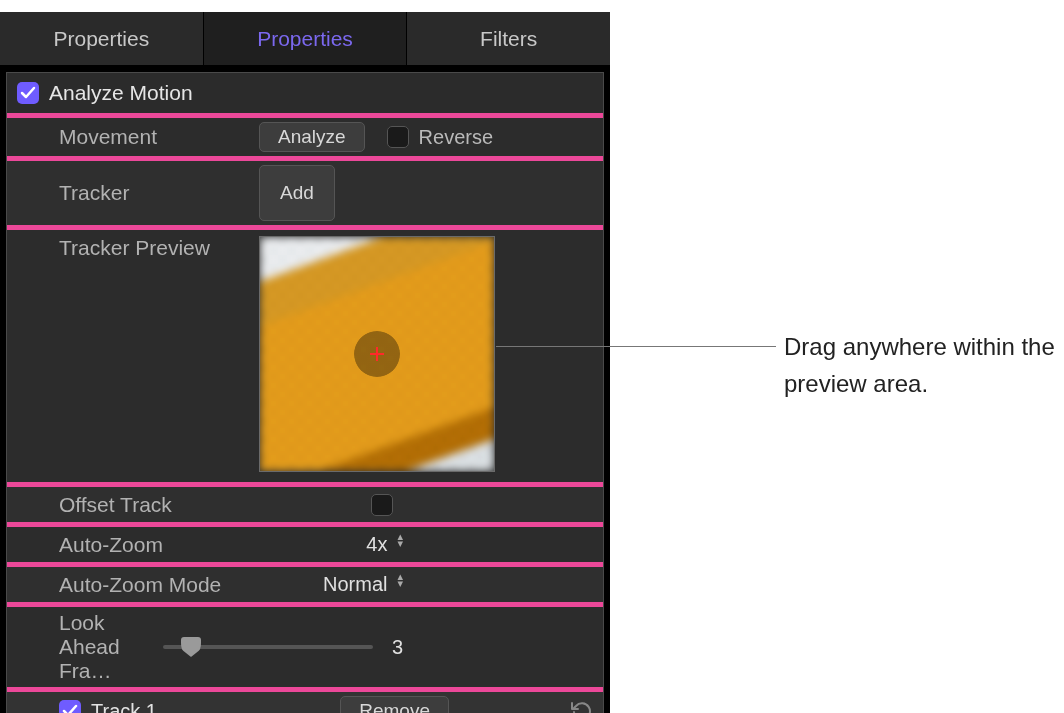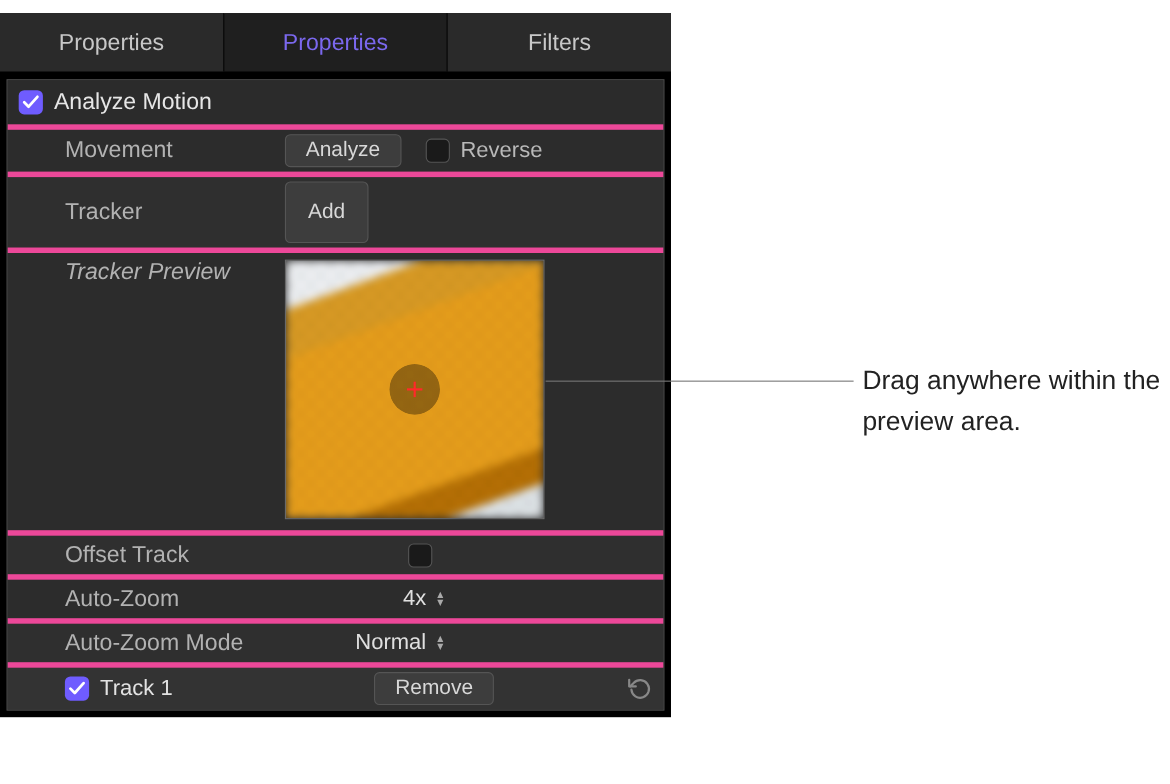--- a/index.html
+++ b/index.html
@@ -14,24 +14,24 @@
     .chk { width: 22px; height: 22px; border-radius: 5px; display: inline-flex; align-items: center; justify-content: center; flex-shrink: 0; margin-right: 10px; }
     .chk.on { background: #6f5cff; }
     .chk.on svg { width: 16px; height: 16px; }
     .chk.off { background: #1a1a1a; border: 1px solid #555; }
     .section-head span { color: #e6e6e6; font-size: 21px; }
     .row { display: flex; align-items: center; min-height: 40px; padding: 4px 10px 4px 52px; border-top: 5px solid #ec4899; background: #2f2f2f; }
     .row:nth-child(even){ background:#2c2c2c; }
     .row .lbl { width: 200px; color: #b2b2b2; font-size: 21px; }
     .btn { background: #3d3d3d; border: 1px solid #555; color: #d8d8d8; font-size: 19px; padding: 3px 18px; border-radius: 5px; cursor: pointer; }
     .btn.sm { padding: 16px 20px; }
-    .val-area { flex: 1; display: flex; align-items: center; justify-content: flex-end; padding-right: 190px; color: #e0e0e0; font-size: 20px; gap:6px; }
+    .val-area { flex: 1; display: flex; align-items: flex-start; justify-content: flex-end; padding-right: 190px; color: #e0e0e0; font-size: 20px; gap:6px; }
     .stepper { display: inline-flex; flex-direction: column; margin-left: 4px; line-height: 7px; color:#aaa; }
     .stepper span{ font-size:11px; }
-    .preview-row { align-items: flex-start; padding-top: 6px; padding-bottom: 10px; font-style: italic; }
+    .preview-row { align-items: flex-start; padding-top: 6px; padding-bottom: 10px; }
     .preview-box { width: 236px; height: 236px; border: 1px solid #6a6a6a; position: relative; overflow: hidden; }
     .preview-bg { position:absolute; inset:0; background:
         linear-gradient(160deg, #e6e8eb 0 14%, #d39a2d 14% 28%, #e09d25 28% 80%, #b37310 80% 90%, #d8dde0 90% 100%);
         filter: blur(4px) contrast(1.1);
     }
     .preview-bg::before{content:"";position:absolute;inset:0;background:repeating-conic-gradient(#0000 0 90deg,#0001 0 180deg) 0 0/18px 18px;}
     .crosshair { position: absolute; left: 50%; top: 50%; width: 46px; height: 46px; margin:-23px 0 0 -23px; border-radius: 50%; background: radial-gradient(circle, rgba(0,0,0,0.35) 0 70%, transparent 72%); display:flex; align-items:center; justify-content:center; }
     .crosshair::before,.crosshair::after{content:"";position:absolute;background:#ff2a2a;}
     .crosshair::before{width:14px;height:2px;}
     .crosshair::after{width:2px;height:14px;}
@@ -112,20 +112,31 @@
       <div class="lbl">Auto-Zoom Mode</div>
       <div class="val-area">
         <span>Normal</span>
         <span class="stepper">
             <span>▴</span>
             <span>▾</span>
           </span>
       </div>
     </div>
 
+    <div class="row">
+      <div class="lbl">Look Ahead Fra…</div>
+      <div class="slider-wrap">
+        <div class="slider-track">
+          <div class="slider-thumb"></div>
+        </div>
+      </div>
+      <div class="val-area" style="flex:0 0 220px;">
+          <span>3</span>
+        </div>
+    </div>
 
     <div class="row track">
       <span class="chk on">
         <svg viewBox="0 0 16 16">
             <path d="M2 8 L6 12 L14 3" stroke="#fff" stroke-width="2.5" fill="none" stroke-linecap="round" stroke-linejoin="round"></path>
           </svg>
       </span>
       <span class="tlabel">Track 1</span>
       <button class="btn">Remove</button>
       <span style="width:120px"></span>

